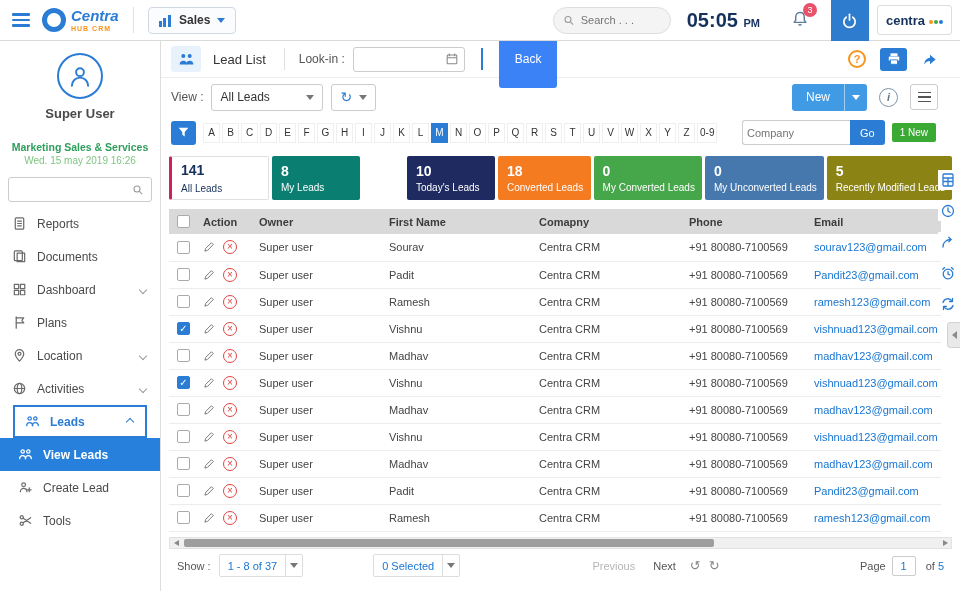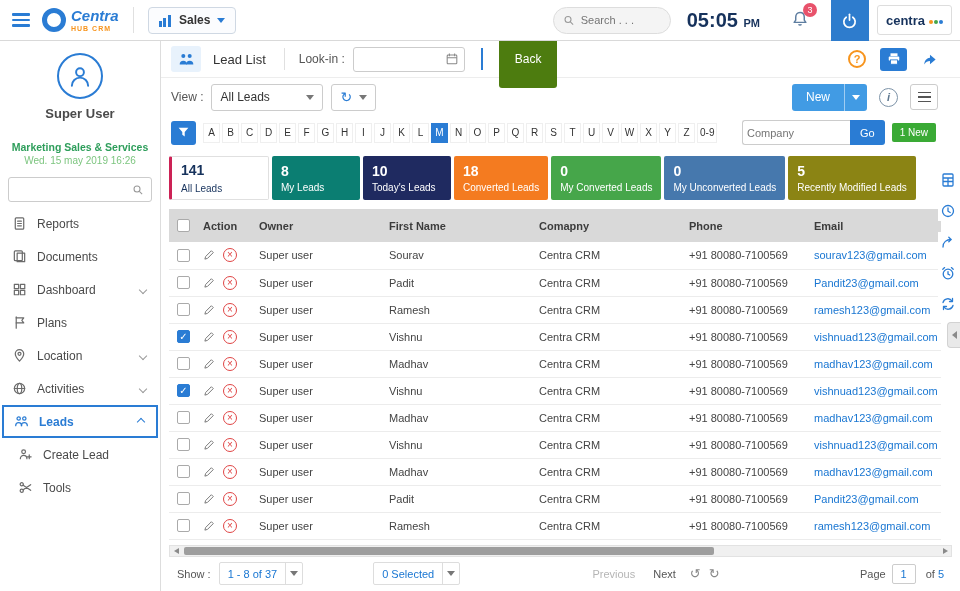--- a/index.html
+++ b/index.html
@@ -43,38 +43,38 @@
   .profile-dept { margin-top:20px; font-size:10.5px; font-weight:bold; color:#2e9e5b; }
   .profile-date { margin-top:2px; font-size:10px; color:#7cc57f; }
   .sidebar-search { margin:11px 8px 5px; height:25px; border:1px solid #ccc; border-radius:3px; display:flex; align-items:center; padding:0 7px; }
   .sidebar-search input { flex:1; border:none; outline:none; font-size:11px; font-family:inherit; min-width:0; }
   .menu { margin-top:4px; }
   .menu-item { height:33px; display:flex; align-items:center; padding:0 12px; gap:9px; font-size:12px; color:#4a4a4a; cursor:pointer; }
   .menu-item .mi-icon { width:16px; display:flex; color:#6b6b6b; }
   .mi-label { white-space:nowrap; }
   .chev { width:6px; height:6px; border-right:1.5px solid #9a9a9a; border-bottom:1.5px solid #9a9a9a; transform:rotate(45deg); margin-left:auto; margin-right:2px; }
   .chev.up { transform:rotate(-135deg); }
-  .menu-item.selected { border:2px solid #2a7cd4; color:#2a7cd4; font-weight:bold; margin:0 2px; padding:0 10px;align-items:center; }
+  .menu-item.selected { border:2px solid #2a7cd4; color:#2a7cd4; font-weight:bold; margin:0 13px; padding:0 10px;align-items:center; }
   .menu-item.selected .mi-icon { color:#2a7cd4; }
   .menu-item.selected .chev { border-color:#2a7cd4; }
   .menu-item.active { background:#2680dc; color:#fff; font-weight:bold; padding-left:18px; }
   .menu-item.active .mi-icon { color:#fff; }
   .menu-item.sub { padding-left:18px; }
 
   
   .main { position:absolute; top:41px; left:161px; width:799px; height:550px; background:#fff; }
   .leadbar { height:37px; display:flex; align-items:center; padding:0 8px 0 10px; gap:8px; border-bottom:1px solid #ededed; padding-right:22px; }
   .lead-icon-btn { width:30px; height:26px; background:#e8f2fc; border-radius:3px; display:flex; align-items:center; justify-content:center; color:#2a7cd4; }
   .page-title { font-size:13px; color:#333; margin:0 4px; }
   .vdiv { width:1px; height:22px; background:#e0e0e0; margin:0 6px; }
   .lookin-label { font-size:12px; color:#555; }
   .lookin-box { width:112px; height:25px; border:1px solid #ccc; border-radius:3px; display:flex; align-items:center; padding:0 5px; background:#fff; }
   .lookin-box input { flex:1; border:none; outline:none; min-width:0; font-family:inherit; font-size:11px; }
   .blue-div { width:2px; height:22px; background:#2a7cd4; margin:0 8px; }
-  .back-btn { background:#4d7c0f; color:#fff; font-size:12px; padding:22px 16px; border-radius:3px; cursor:pointer; }
+  .back-btn { background:#3b82f6; color:#fff; font-size:12px; padding:22px 16px; border-radius:3px; cursor:pointer; }
   .refreshed { font-size:10.5px; color:#9aa0a6; margin-left:8px; white-space:nowrap; }
   .help-icon { width:18px; height:18px; border:2px solid #f7941d; border-radius:50%; color:#f7941d; font-weight:bold; font-size:11px; display:flex; align-items:center; justify-content:center; cursor:pointer; }
   .print-btn { width:27px; height:23px; background:#2a7cd4; border-radius:3px; display:flex; align-items:center; justify-content:center; margin-left:6px; cursor:pointer; }
   .share-btn { margin-left:6px; cursor:pointer; display:flex; }
 
   .viewbar { height:38px; display:flex; align-items:center; padding:0 22px 0 10px; gap:8px; }
   .vlabel { font-size:12px; color:#555; }
   .view-select { width:112px; height:27px; border:1px solid #ccc; border-radius:3px; display:flex; align-items:center; padding:0 8px; font-size:12px; color:#333; cursor:pointer; justify-content:space-between; }
   .refresh-box { height:27px; border:1px solid #ccc; border-radius:3px; display:flex; align-items:center; padding:0 8px; gap:7px; cursor:pointer; }
   .refresh-glyph { color:#2a7cd4; font-size:14px; line-height:1; }
@@ -97,21 +97,21 @@
 
   .stats { display:flex; gap:3px; padding:7px 8px; height:58px; align-items:stretch; }
   .stat { min-width:88px; border-radius:2px; color:#fff; padding:5px 9px; display:flex; flex-direction:column; justify-content:center; cursor:pointer; }
   .stat-count { font-size:14px; font-weight:bold; line-height:1.2; }
   .stat-label { font-size:10px; white-space:nowrap; margin-top:2px; }
   .stat.light { border:1px solid #e0e0e0; min-width:100px; }
   .stat-rule { height:2px; width:100%; margin:2px 0 1px; }
 
   .table-wrap { margin:2px 8px 0; }
   table { border-collapse:collapse; width:772px; table-layout:fixed; font-size:11px; }
-  thead th { background:#d9d9d9; height:33px; font-weight:bold; color:#3c3c3c; text-align:left; padding:0 8px; font-size:11px; }
+  thead th { background:#d9d9d9; height:25px; font-weight:bold; color:#3c3c3c; text-align:left; padding:0 8px; font-size:11px; }
   tbody td { height:27px; border-bottom:1px solid #ececec; padding:0 8px; color:#444; overflow:hidden; white-space:nowrap; }
   td.email { color:#1976d2; cursor:pointer; }
   .checkbox { width:13px; height:13px; border:1px solid #aaa; border-radius:2px; background:#fff; display:inline-block; vertical-align:middle; cursor:pointer; font-size:10px; line-height:12px; text-align:center; color:#fff; }
   .checkbox.checked { background:#2a7cd4; border-color:#2a7cd4; }
   .action-edit { display:inline-flex; vertical-align:middle; cursor:pointer; }
   .action-del { display:inline-block; width:14px; height:14px; border:1.3px solid #e04545; color:#e04545; border-radius:50%; font-size:10px; line-height:12px; text-align:center; margin-left:8px; vertical-align:middle; cursor:pointer; }
 
   .hscroll { margin:5px 8px 0; height:12px; background:#f0f0f0; border:1px solid #e2e2e2; position:relative; }
   .arr { position:absolute; top:0; width:12px; height:10px; display:flex; align-items:center; justify-content:center; cursor:pointer; }
   .arr.left { left:0; } .arr.right { right:0; }
@@ -271,20 +271,31 @@
         <span class="mi-icon">
           <svg width="15" height="15" viewBox="0 0 16 16" fill="none" stroke="currentColor" stroke-width="1.3" stroke-linecap="round" stroke-linejoin="round">
             <circle cx="5" cy="4.8" r="1.8"></circle>
             <circle cx="11" cy="4.8" r="1.8"></circle>
             <path d="M1.8 12.5a3.2 3.2 0 0 1 6.4 0"></path>
             <path d="M7.8 12.5a3.2 3.2 0 0 1 6.4 0"></path>
           </svg>
         </span>
         <span class="mi-label">Leads</span>
         <span class="chev up"></span>
+      </div>
+      <div class="menu-item active">
+        <span class="mi-icon">
+          <svg width="15" height="15" viewBox="0 0 16 16" fill="none" stroke="currentColor" stroke-width="1.3" stroke-linecap="round" stroke-linejoin="round">
+            <circle cx="5" cy="4.8" r="1.8"></circle>
+            <circle cx="11" cy="4.8" r="1.8"></circle>
+            <path d="M1.8 12.5a3.2 3.2 0 0 1 6.4 0"></path>
+            <path d="M7.8 12.5a3.2 3.2 0 0 1 6.4 0"></path>
+          </svg>
+        </span>
+        <span class="mi-label">View Leads</span>
       </div>
       <div class="menu-item sub">
         <span class="mi-icon">
           <svg width="15" height="15" viewBox="0 0 16 16" fill="none" stroke="currentColor" stroke-width="1.3" stroke-linecap="round" stroke-linejoin="round">
             <circle cx="6" cy="5" r="2"></circle>
             <path d="M2.5 12.5a3.5 3.5 0 0 1 7 0"></path>
             <path d="M12 8.5v4M10 10.5h4"></path>
           </svg>
         </span>
         <span class="mi-label">Create Lead</span>
@@ -412,21 +423,21 @@
   <div class="stats">
       <div class="stat light" style="background: rgb(255, 255, 255); color: rgb(22, 50, 92); border-left: 3px solid rgb(204, 34, 85);">
         <div class="stat-count">141</div>
         <div class="stat-rule" style="background:#cc2255"></div>
         <div class="stat-label">All Leads</div>
       </div>
       <div class="stat" style="background: rgb(11, 126, 114);">
         <div class="stat-count">8</div>
         <div class="stat-label">My Leads</div>
       </div>
-      <div class="stat" style="background: rgb(31, 42, 96);">
+      <div class="stat" style="background: rgb(31, 42, 96); margin-left: 44px;">
         <div class="stat-count">10</div>
         <div class="stat-label">Today's Leads</div>
       </div>
       <div class="stat" style="background: rgb(244, 123, 32);">
         <div class="stat-count">18</div>
         <div class="stat-label">Converted Leads</div>
       </div>
       <div class="stat" style="background: rgb(70, 166, 74);">
         <div class="stat-count">0</div>
         <div class="stat-label">My Converted Leads</div>

